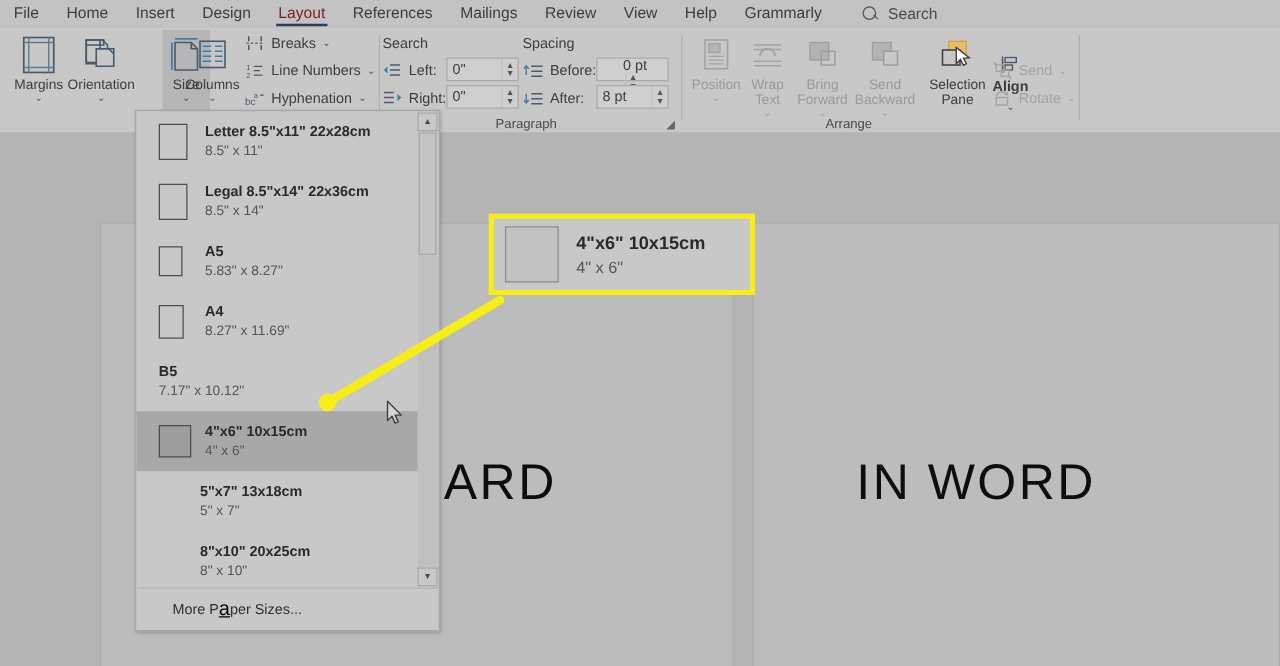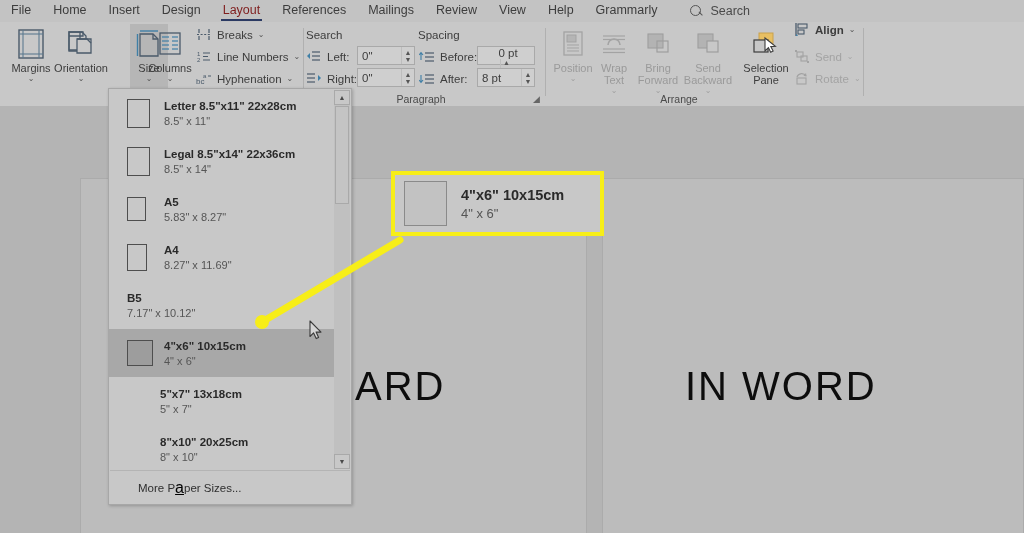--- a/index.html
+++ b/index.html
@@ -421,21 +421,21 @@
       <span class="ic">
         <svg width="30" height="26" viewBox="0 0 30 26">
           <rect x="8" y="2" width="14" height="12" fill="#e8bf62" stroke="#c9a14c" stroke-width="1"></rect>
           <rect x="3" y="9" width="14" height="12" fill="#c8c8c8" stroke="#3d3d3d" stroke-width="1.2"></rect>
           <path d="M14 7 l0 13 l3.4 -3.4 l2.3 4.6 l2.4 -1.2 l-2.3 -4.4 l4.6 -0.4 z" fill="#fff" stroke="#3d3d3d" stroke-width="1.1"></path>
         </svg>
       </span>
       <span class="lb">Selection Pane</span>
     </div>
 
-    <div class="smrow" style="left:794px; top:0;">
+    <div class="smrow" style="left:794px; top:22px;flex-direction:column;">
       <span class="ic">
         <svg width="14" height="13" viewBox="0 0 14 13">
           <line x1="1" y1="0" x2="1" y2="13" stroke="#4a5a6a" stroke-width="1.3"></line>
           <rect x="3" y="1" width="9" height="4" fill="none" stroke="#4a5a6a" stroke-width="1.1"></rect>
           <rect x="3" y="7" width="6" height="4" fill="none" stroke="#4a5a6a" stroke-width="1.1"></rect>
           <path d="M1 11 l2 1.5 l-2 1.5" fill="#3f7fa6"></path>
         </svg>
       </span>
       <span style="font-weight:bold;">Align</span>
       <span class="chev">⌄</span>

